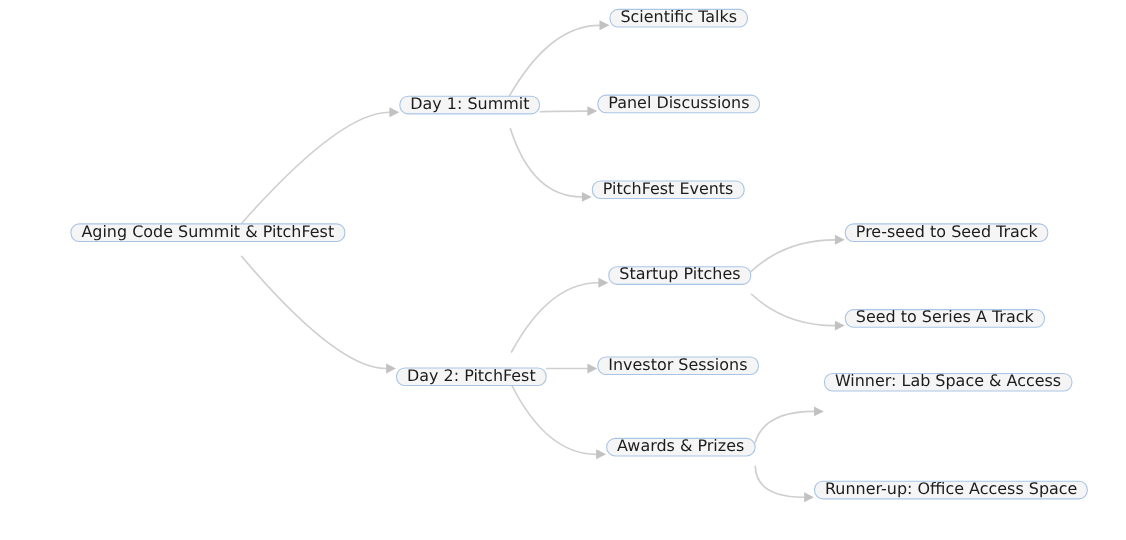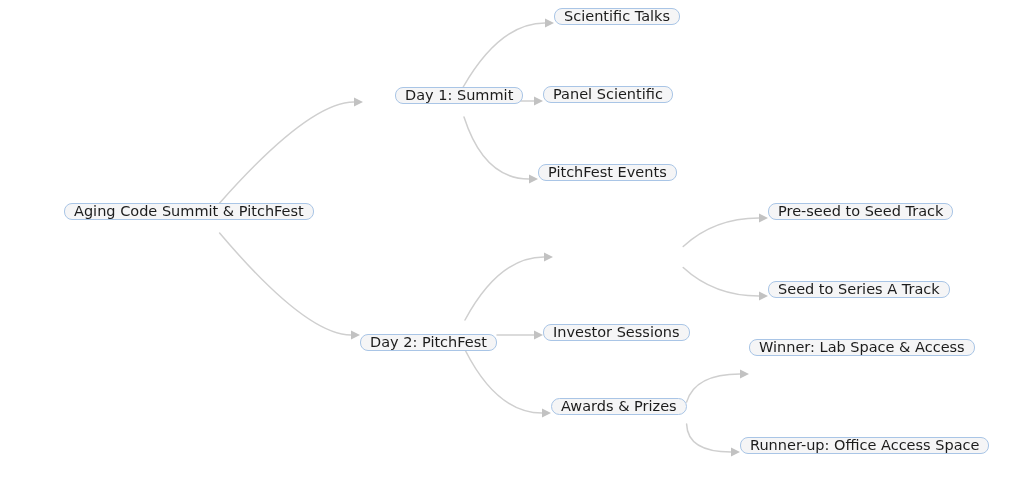--- a/index.html
+++ b/index.html
@@ -32,21 +32,21 @@
     background:var(--node-fill);
     border:1.3px solid var(--node-border);
     border-radius:8px;
     color:var(--node-text);
     font-size:14.5px;
     white-space:nowrap;
     line-height:1;
   }
   
   #n-root      {left:64px;  top:203px;}
-  #n-day1      {left:363px; top:87px;margin-left:32px;}
+  #n-day1      {left:363px; top:87px;}
   #n-talks     {left:554px; top:8px;}
   #n-panels    {left:543px; top:86px;}
   #n-networking{left:538px; top:164px;}
   #n-day2      {left:360px; top:302px;margin-top:32px;}
   #n-pitches   {left:553px; top:242px;}
   #n-preseed   {left:768px; top:203px;}
   #n-seeda     {left:768px; top:281px;}
   #n-investor  {left:543px; top:324px;}
   #n-awards    {left:551px; top:398px;border-radius:13px;}
   #n-winner    {left:749px; top:339px;}
@@ -79,22 +79,23 @@
       <polygon points="768,296 759,291.5 759,300.5" fill="#c2c2c2"></polygon>
       <path d="M 686.6 402.1 Q 695.0 374.0 740.0 374.0" fill="none" stroke="#cfcfcf" stroke-width="1.5" stroke-linecap="round"></path>
       <polygon points="749,374 740,369.5 740,378.5" fill="#c2c2c2"></polygon>
       <path d="M 686.6 424.0 Q 687.6 452.0 731.0 452.0" fill="none" stroke="#cfcfcf" stroke-width="1.5" stroke-linecap="round"></path>
       <polygon points="740,452 731,447.5 731,456.5" fill="#c2c2c2"></polygon>
     </svg>
 
   <div class="node" id="n-root">Aging Code Summit &amp; PitchFest</div>
   <div class="node" id="n-day1">Day 1: Summit</div>
   <div class="node" id="n-talks">Scientific Talks</div>
-  <div class="node" id="n-panels">Panel Scientific</div>
+  <div class="node" id="n-panels">Panel Discussions</div>
   <div class="node" id="n-networking">PitchFest Events</div>
   <div class="node" id="n-day2">Day 2: PitchFest</div>
+  <div class="node" id="n-pitches">Startup Pitches</div>
   <div class="node" id="n-seeda">Seed to Series A Track</div>
   <div class="node" id="n-preseed">Pre-seed to Seed Track</div>
   <div class="node" id="n-investor">Investor Sessions</div>
   <div class="node" id="n-awards">Awards &amp; Prizes</div>
   <div class="node" id="n-winner">Winner: Lab Space &amp; Access</div>
   <div class="node" id="n-runnerup">Runner-up: Office Access Space</div>
 </div>
 
 </body></html>

